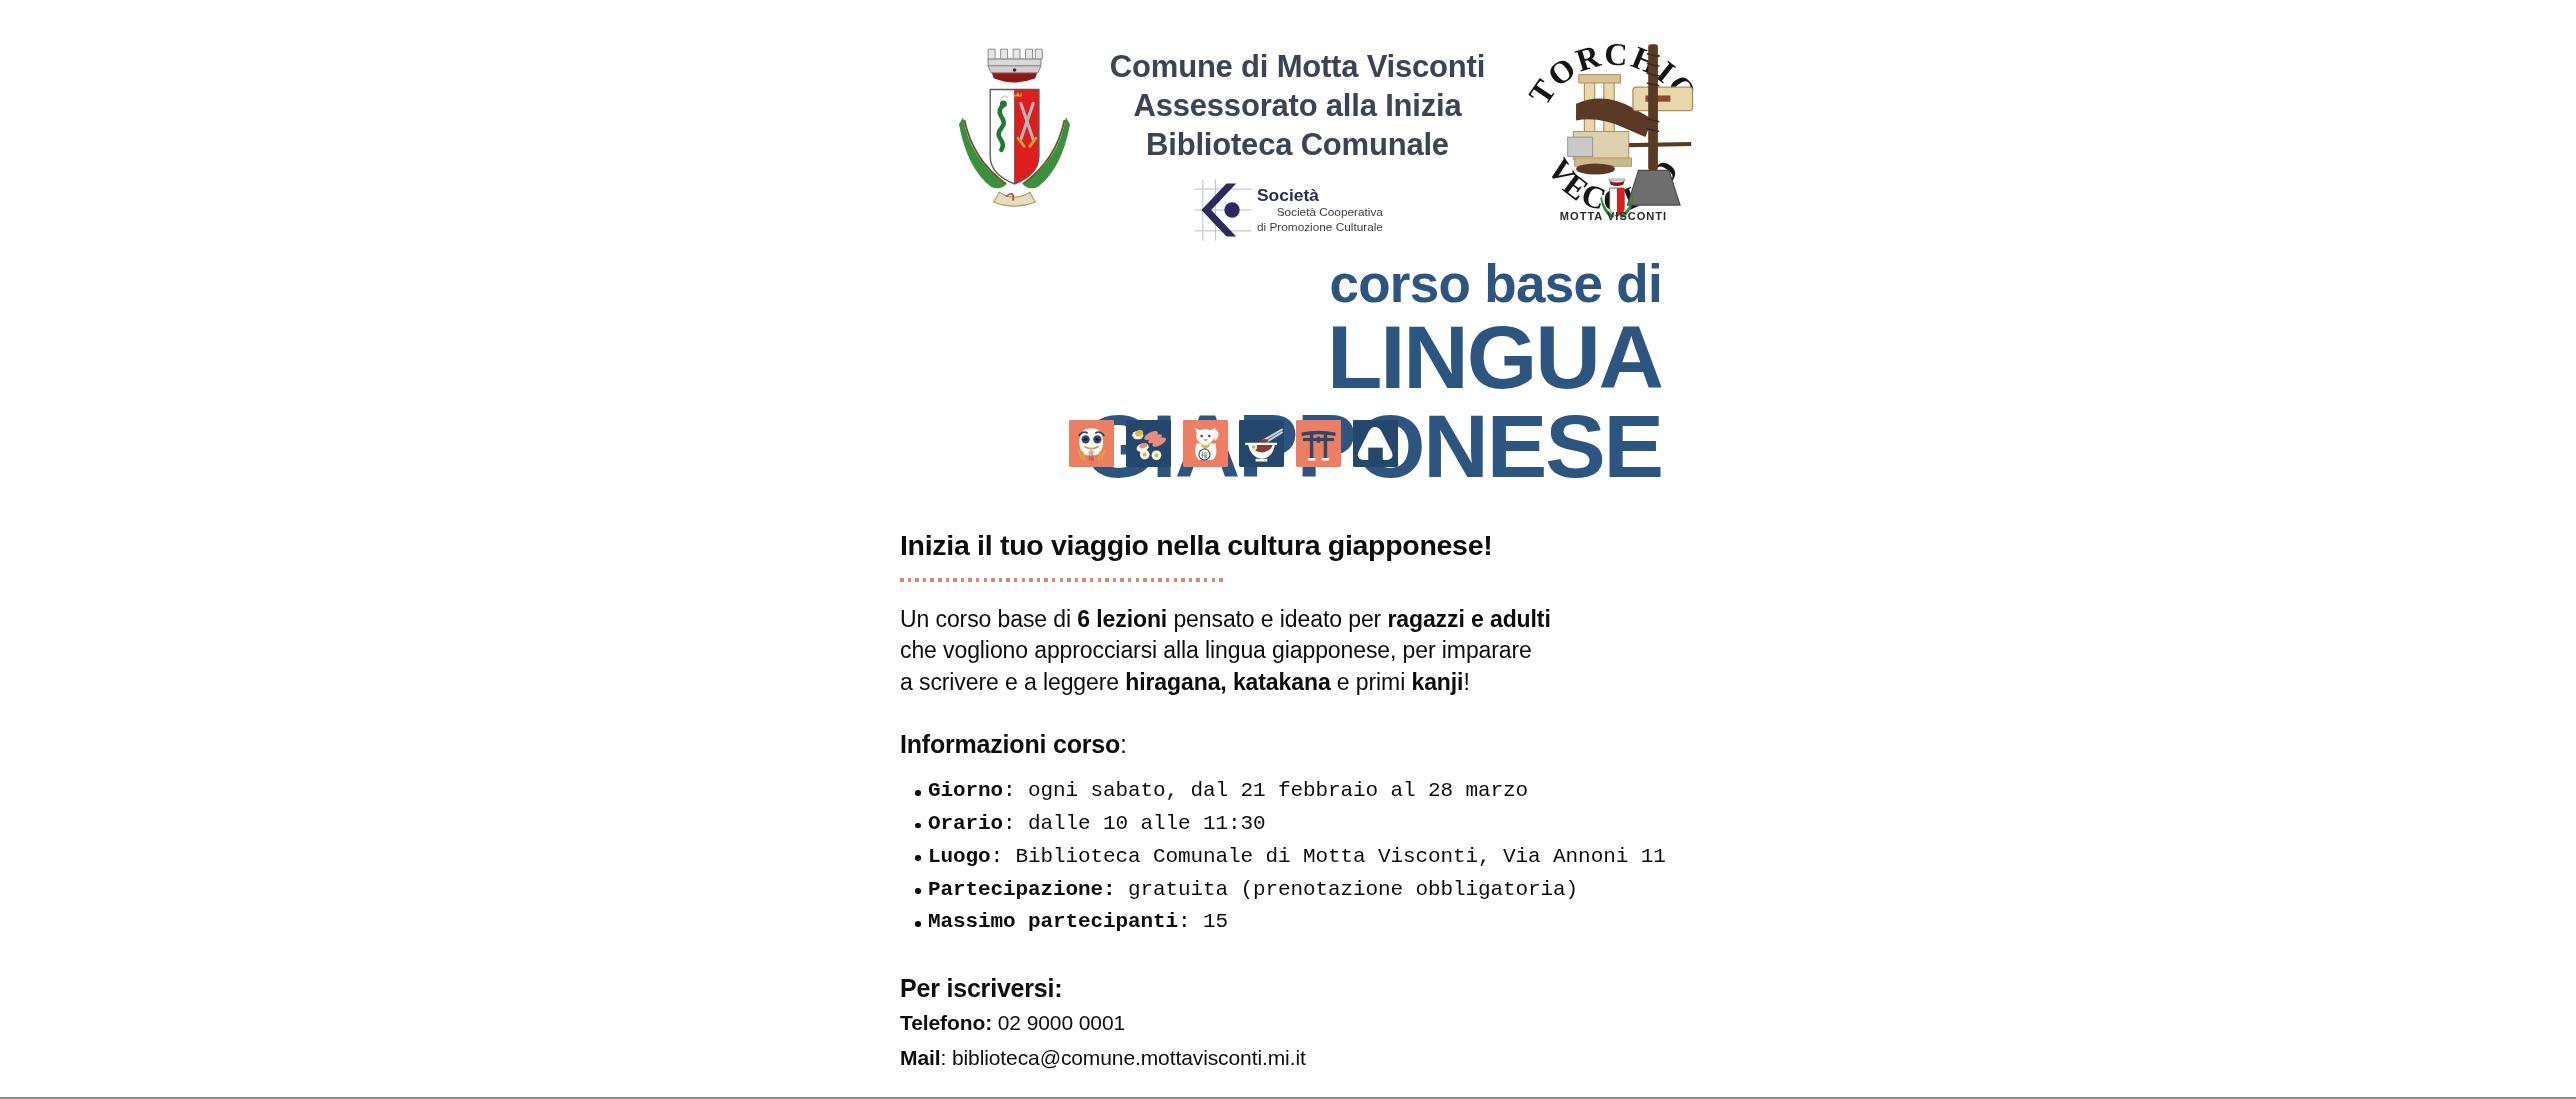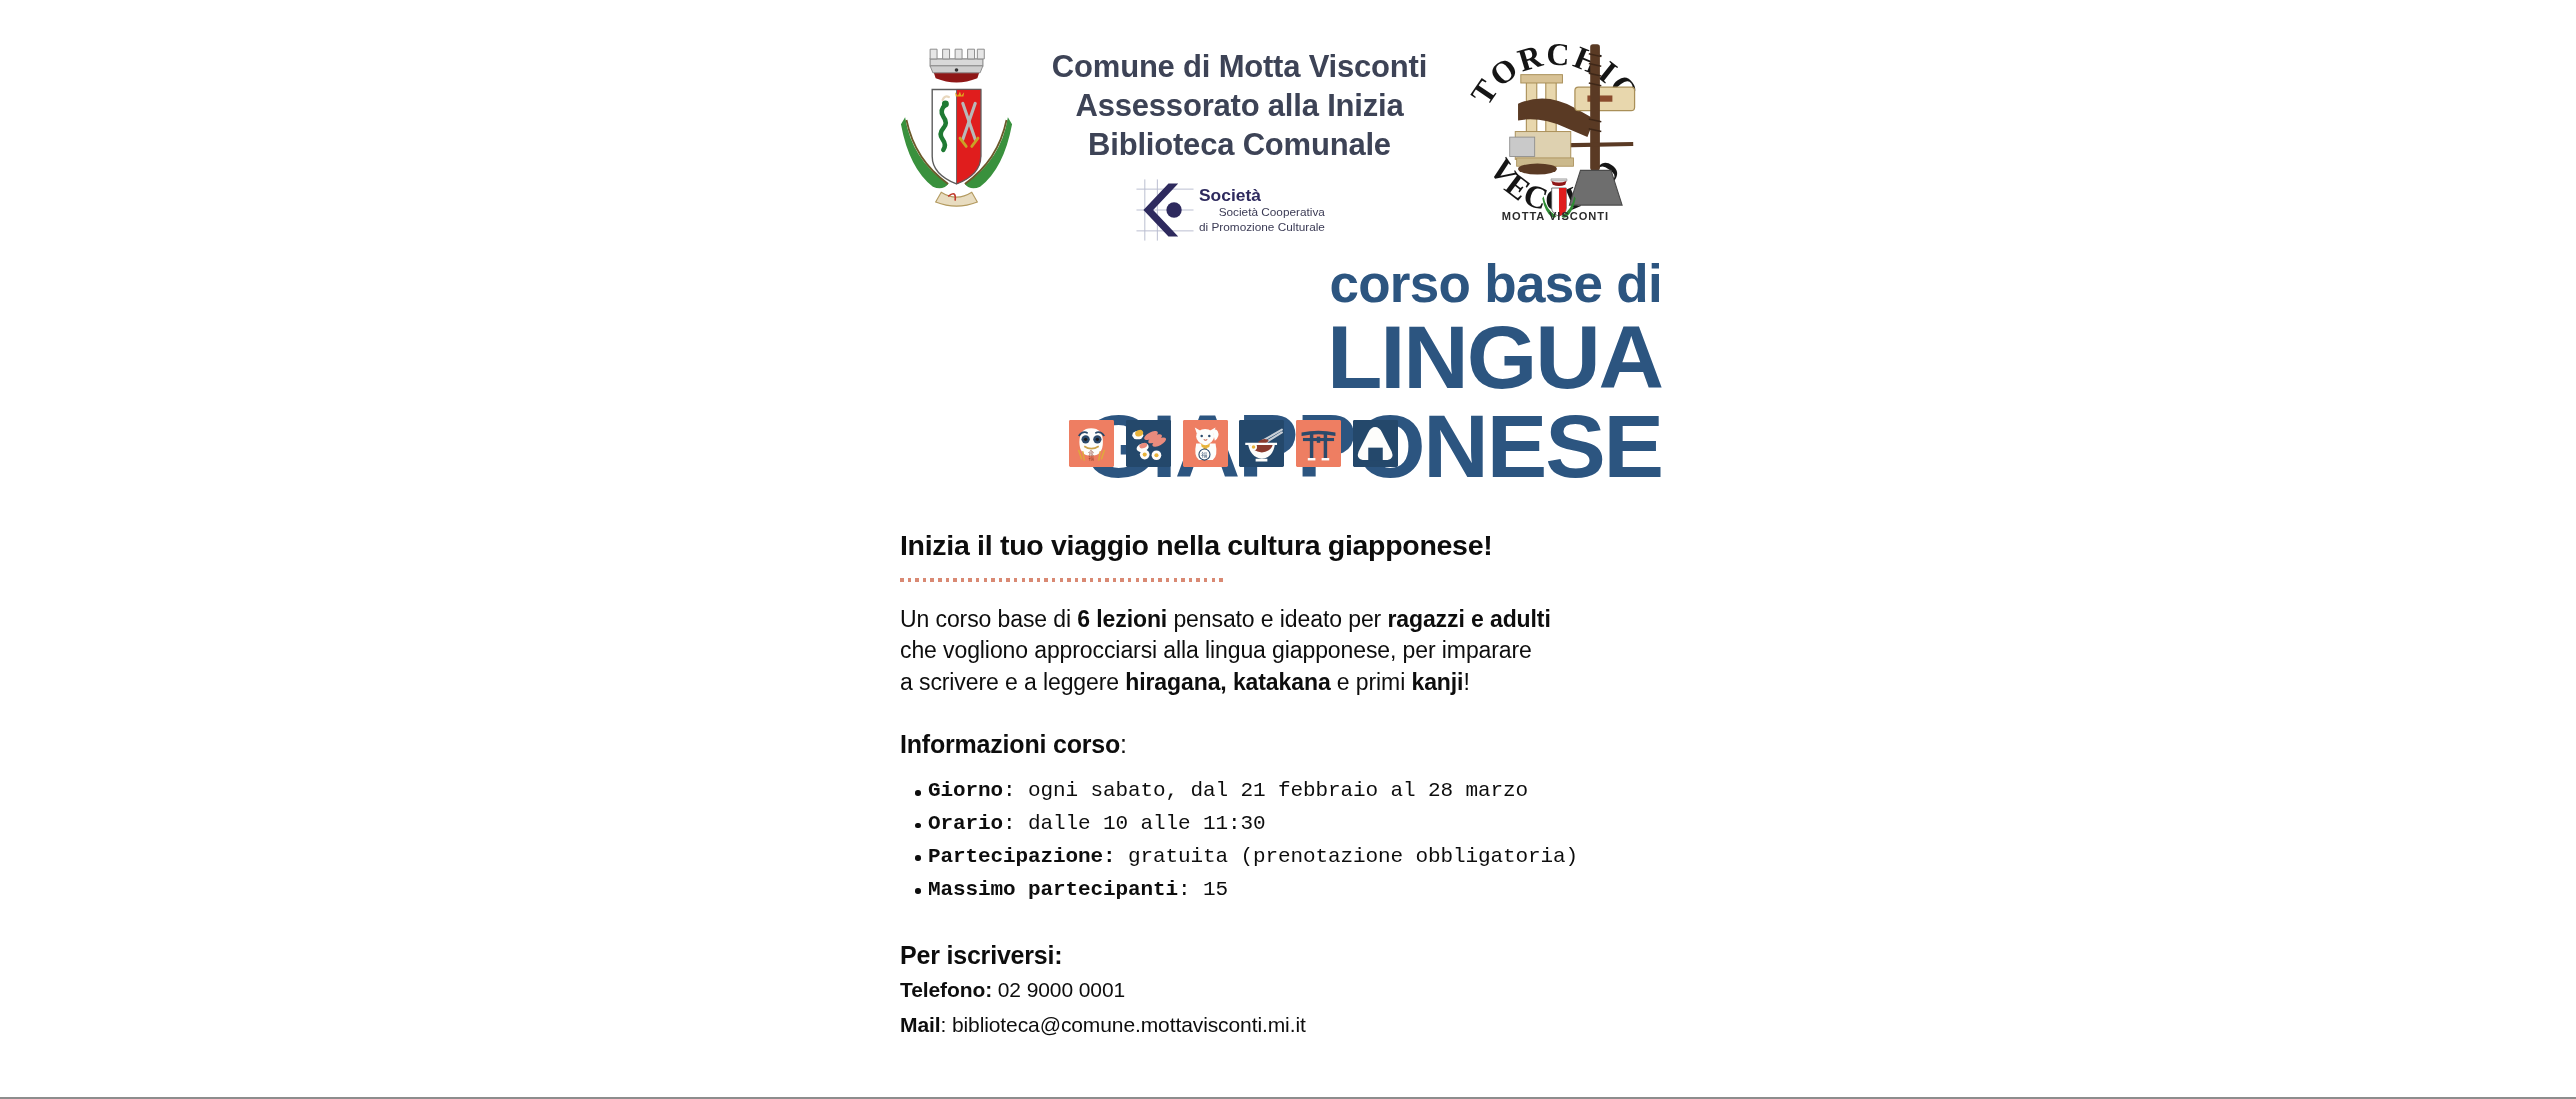--- a/index.html
+++ b/index.html
@@ -21,21 +21,21 @@
     width: 2576px;
     height: 1099px;
     background: #ffffff;
     border-bottom: 2.1px solid #8d8d8d;
     box-sizing: border-box;
   }
 
   
   .logo-band {
     position: absolute;
-    left: 888px;
+    left: 946px;
     top: 14px;
     width: 786px;
     height: 222px;
   }
 
   .crest {
     position: absolute;
     left: 5.6px;
     top: 21px;
     width: 125px;
@@ -466,20 +466,23 @@
     </div>
 
     <ul class="info-list">
       <li>
         <b>Giorno</b><span>: </span><span>ogni sabato, dal 21 febbraio al 28 marzo</span>
       </li>
       <li>
         <b>Orario</b><span>: </span><span>dalle 10 alle 11:30</span>
       </li>
       <li>
+        <b>Luogo</b><span>: </span><span>Biblioteca Comunale di Motta Visconti, Via Annoni 11</span>
+      </li>
+      <li>
         <b>Partecipazione:</b><span> </span><span>gratuita (prenotazione obbligatoria)</span>
       </li>
       <li>
         <b>Massimo partecipanti</b><span>: </span><span>15</span>
       </li>
     </ul>
 
     <div class="signup-head">Per iscriversi:</div>
 
     <div class="contact-line">

